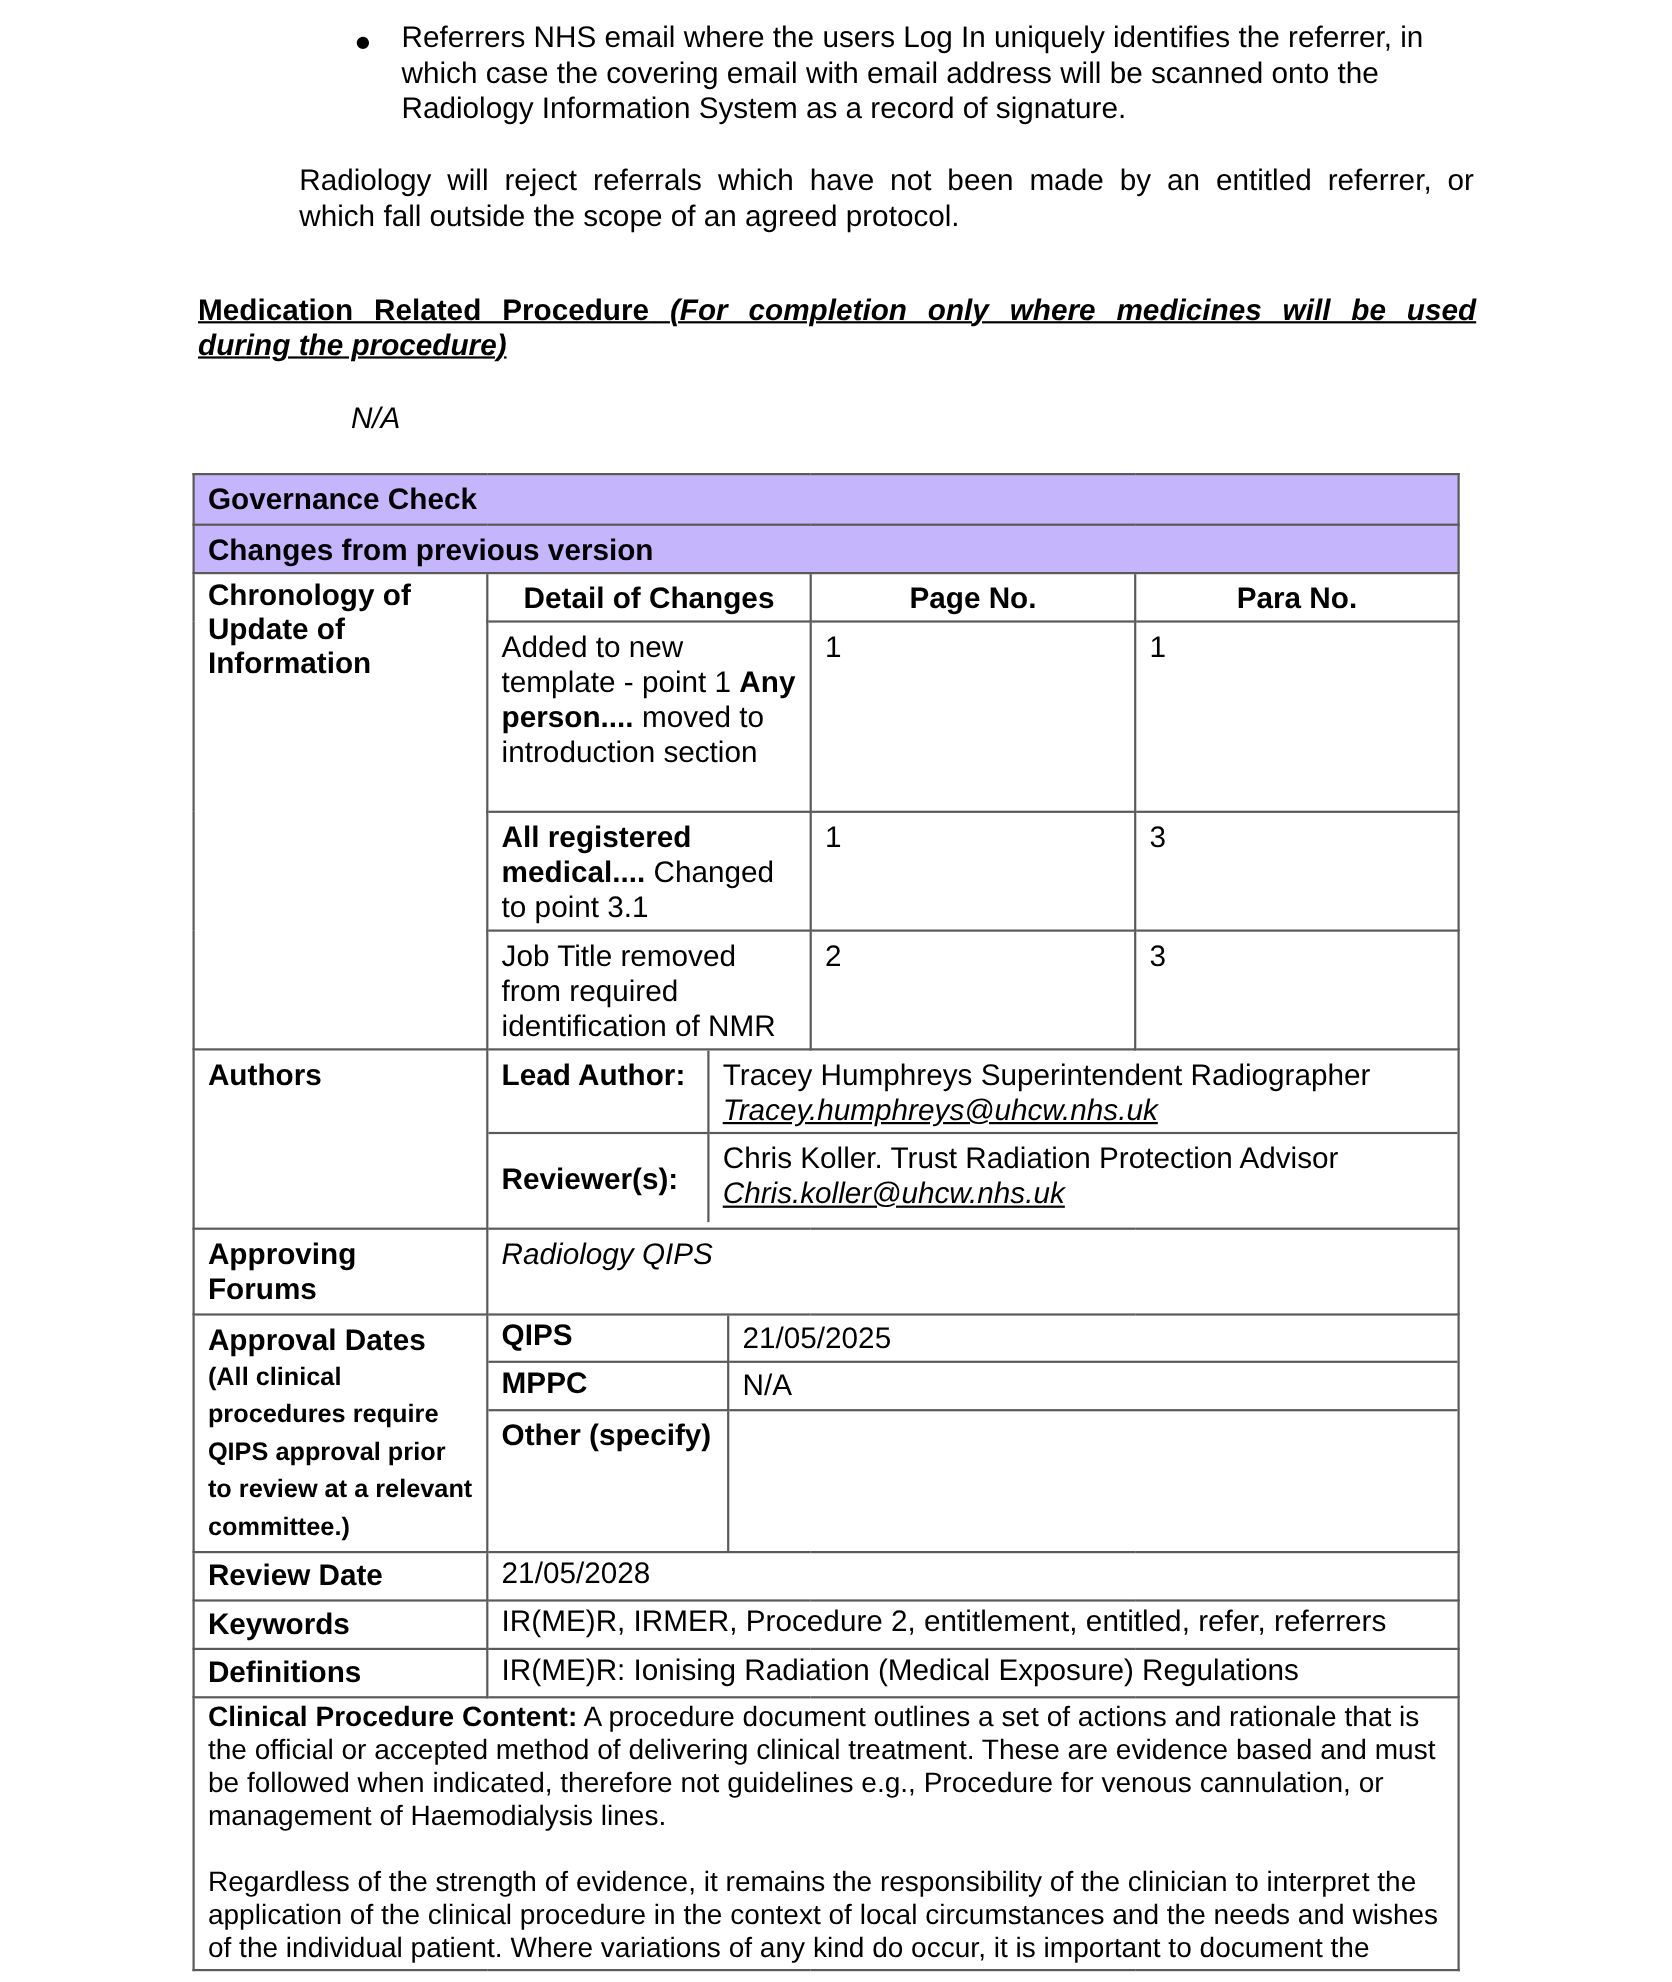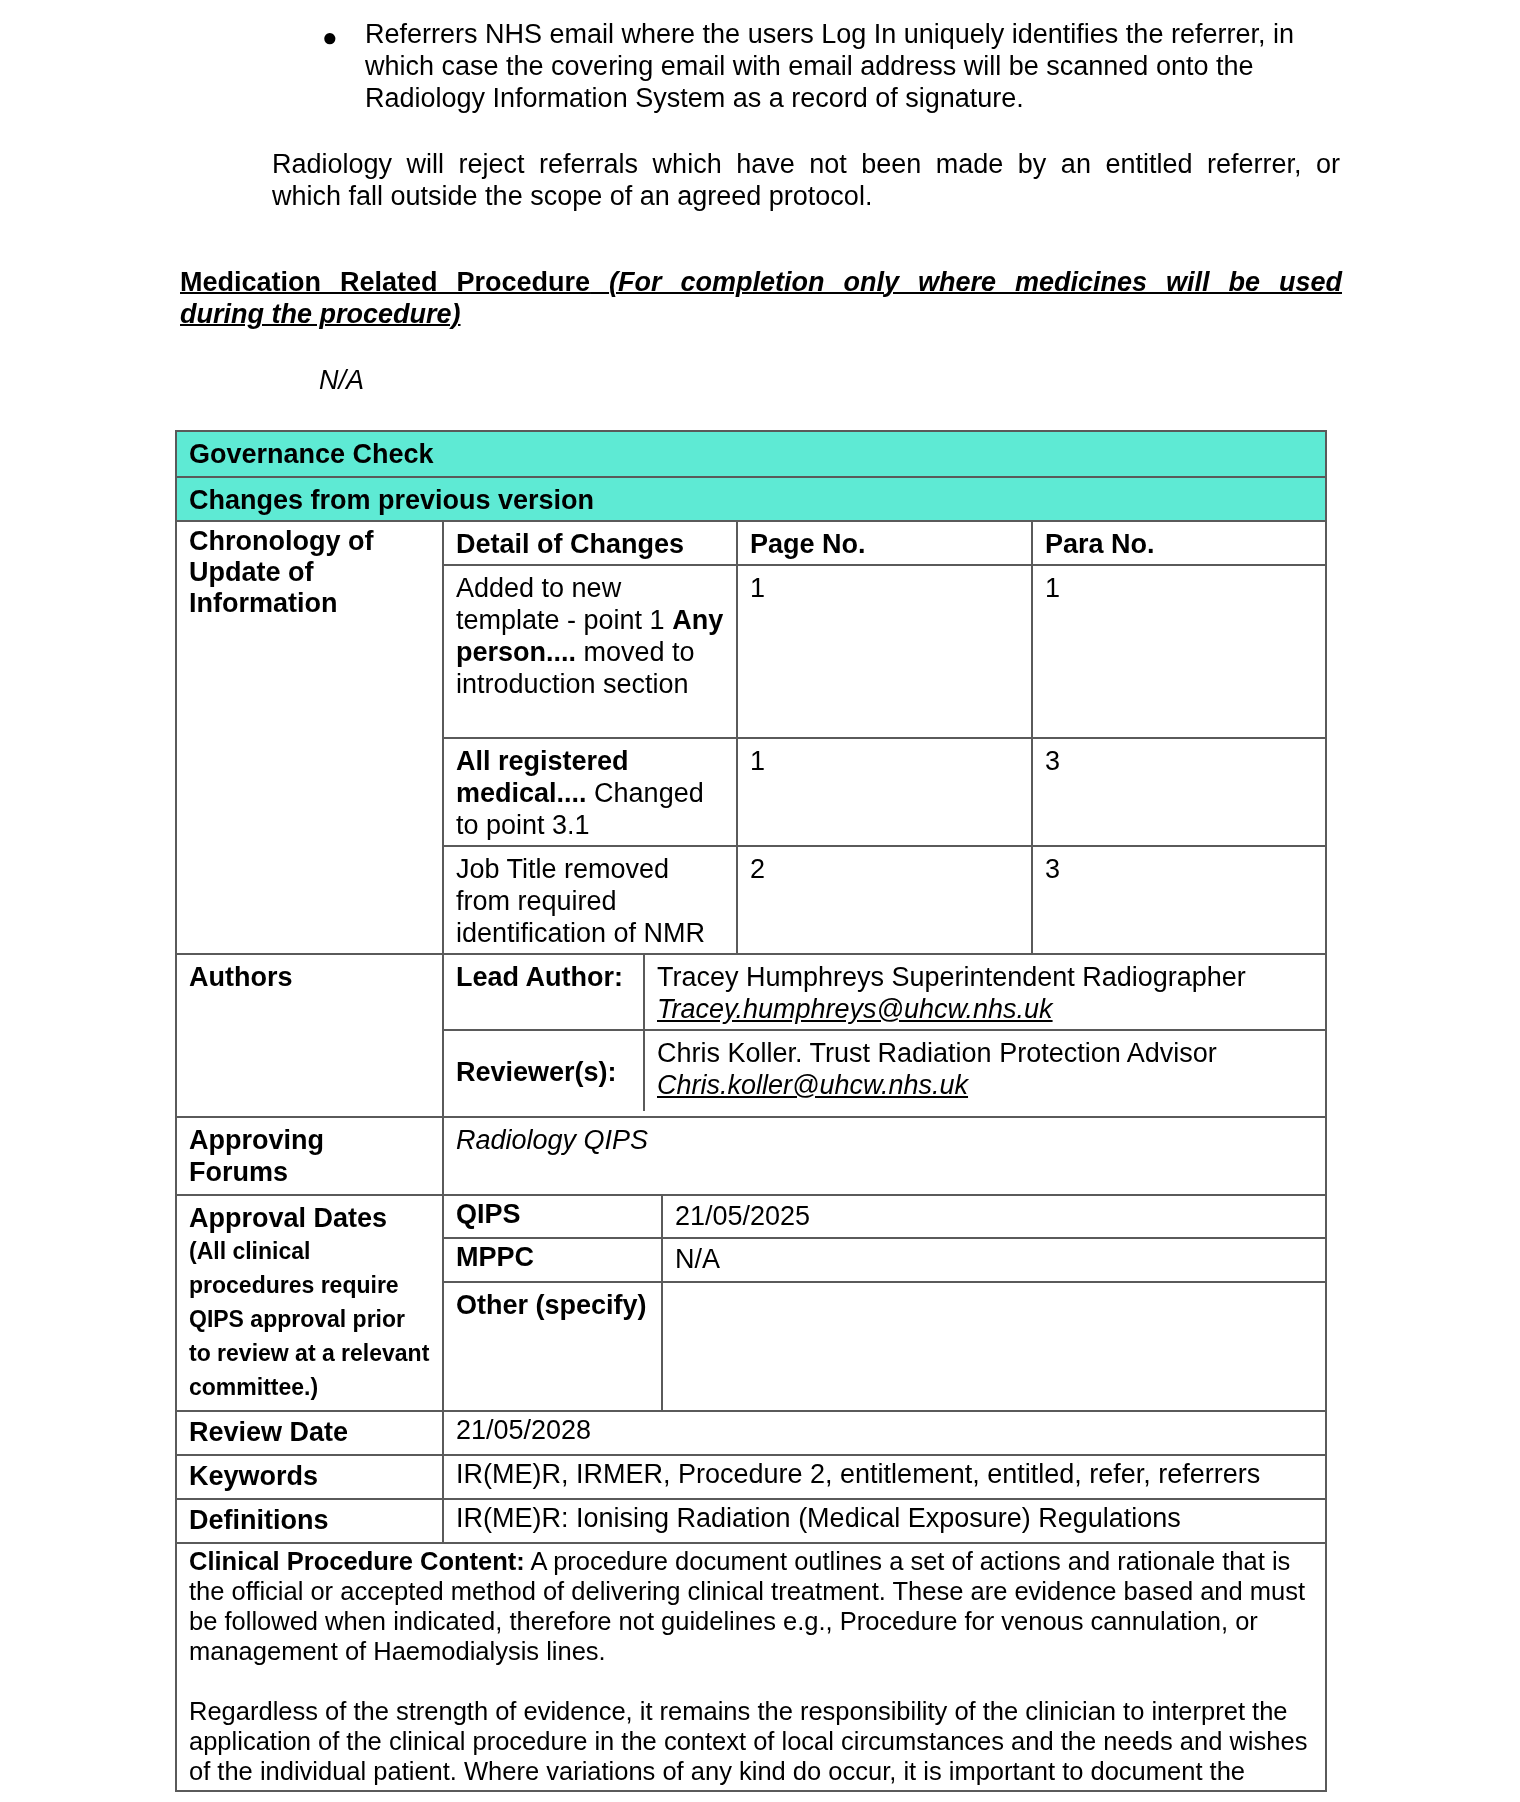--- a/index.html
+++ b/index.html
@@ -5,23 +5,23 @@
   html, body { margin:0; padding:0; background:#ffffff; }
   body { width:1520px; height:1802px; position:relative; overflow:hidden;
          font-family:"Liberation Sans", sans-serif; color:#000; font-size:27px; }
   .line { position:absolute; white-space:nowrap; line-height:32px; }
   .bullet { position:absolute; left:322px; top:22px; font-size:26px; }
   .heading { font-weight:bold; text-decoration:underline; text-decoration-thickness:2px; }
   .heading i { font-style:italic; }
   .na-italic { font-style:italic; }
   table.gov { position:absolute; left:175px; top:430px; width:1150px; border-collapse:collapse; table-layout:fixed; }
   table.gov td { border:2px solid #5a5a5a; vertical-align:top; padding:6px 12px 4px 12px; line-height:32px; font-size:27px; }
-  .shade { background:#5eead4; font-weight:bold; }
+  .shade { background:#c4b5fd; font-weight:bold; }
   .b { font-weight:bold; }
-  .center { text-align:left;border-radius:29px; }
+  .center { text-align:center;border-radius:29px; }
   .small-b { font-weight:bold; font-size:23px; line-height:34px; }
   a.link { color:#000000; text-decoration:underline;font-style:italic; }
   .inner { width:100%; border-collapse:collapse; table-layout:fixed; }
   .para-gap { height:32px; }
   td.nopad { padding:0 !important; }
 </style>
 </head>
 <body>
 
 <span class="bullet">●</span>

